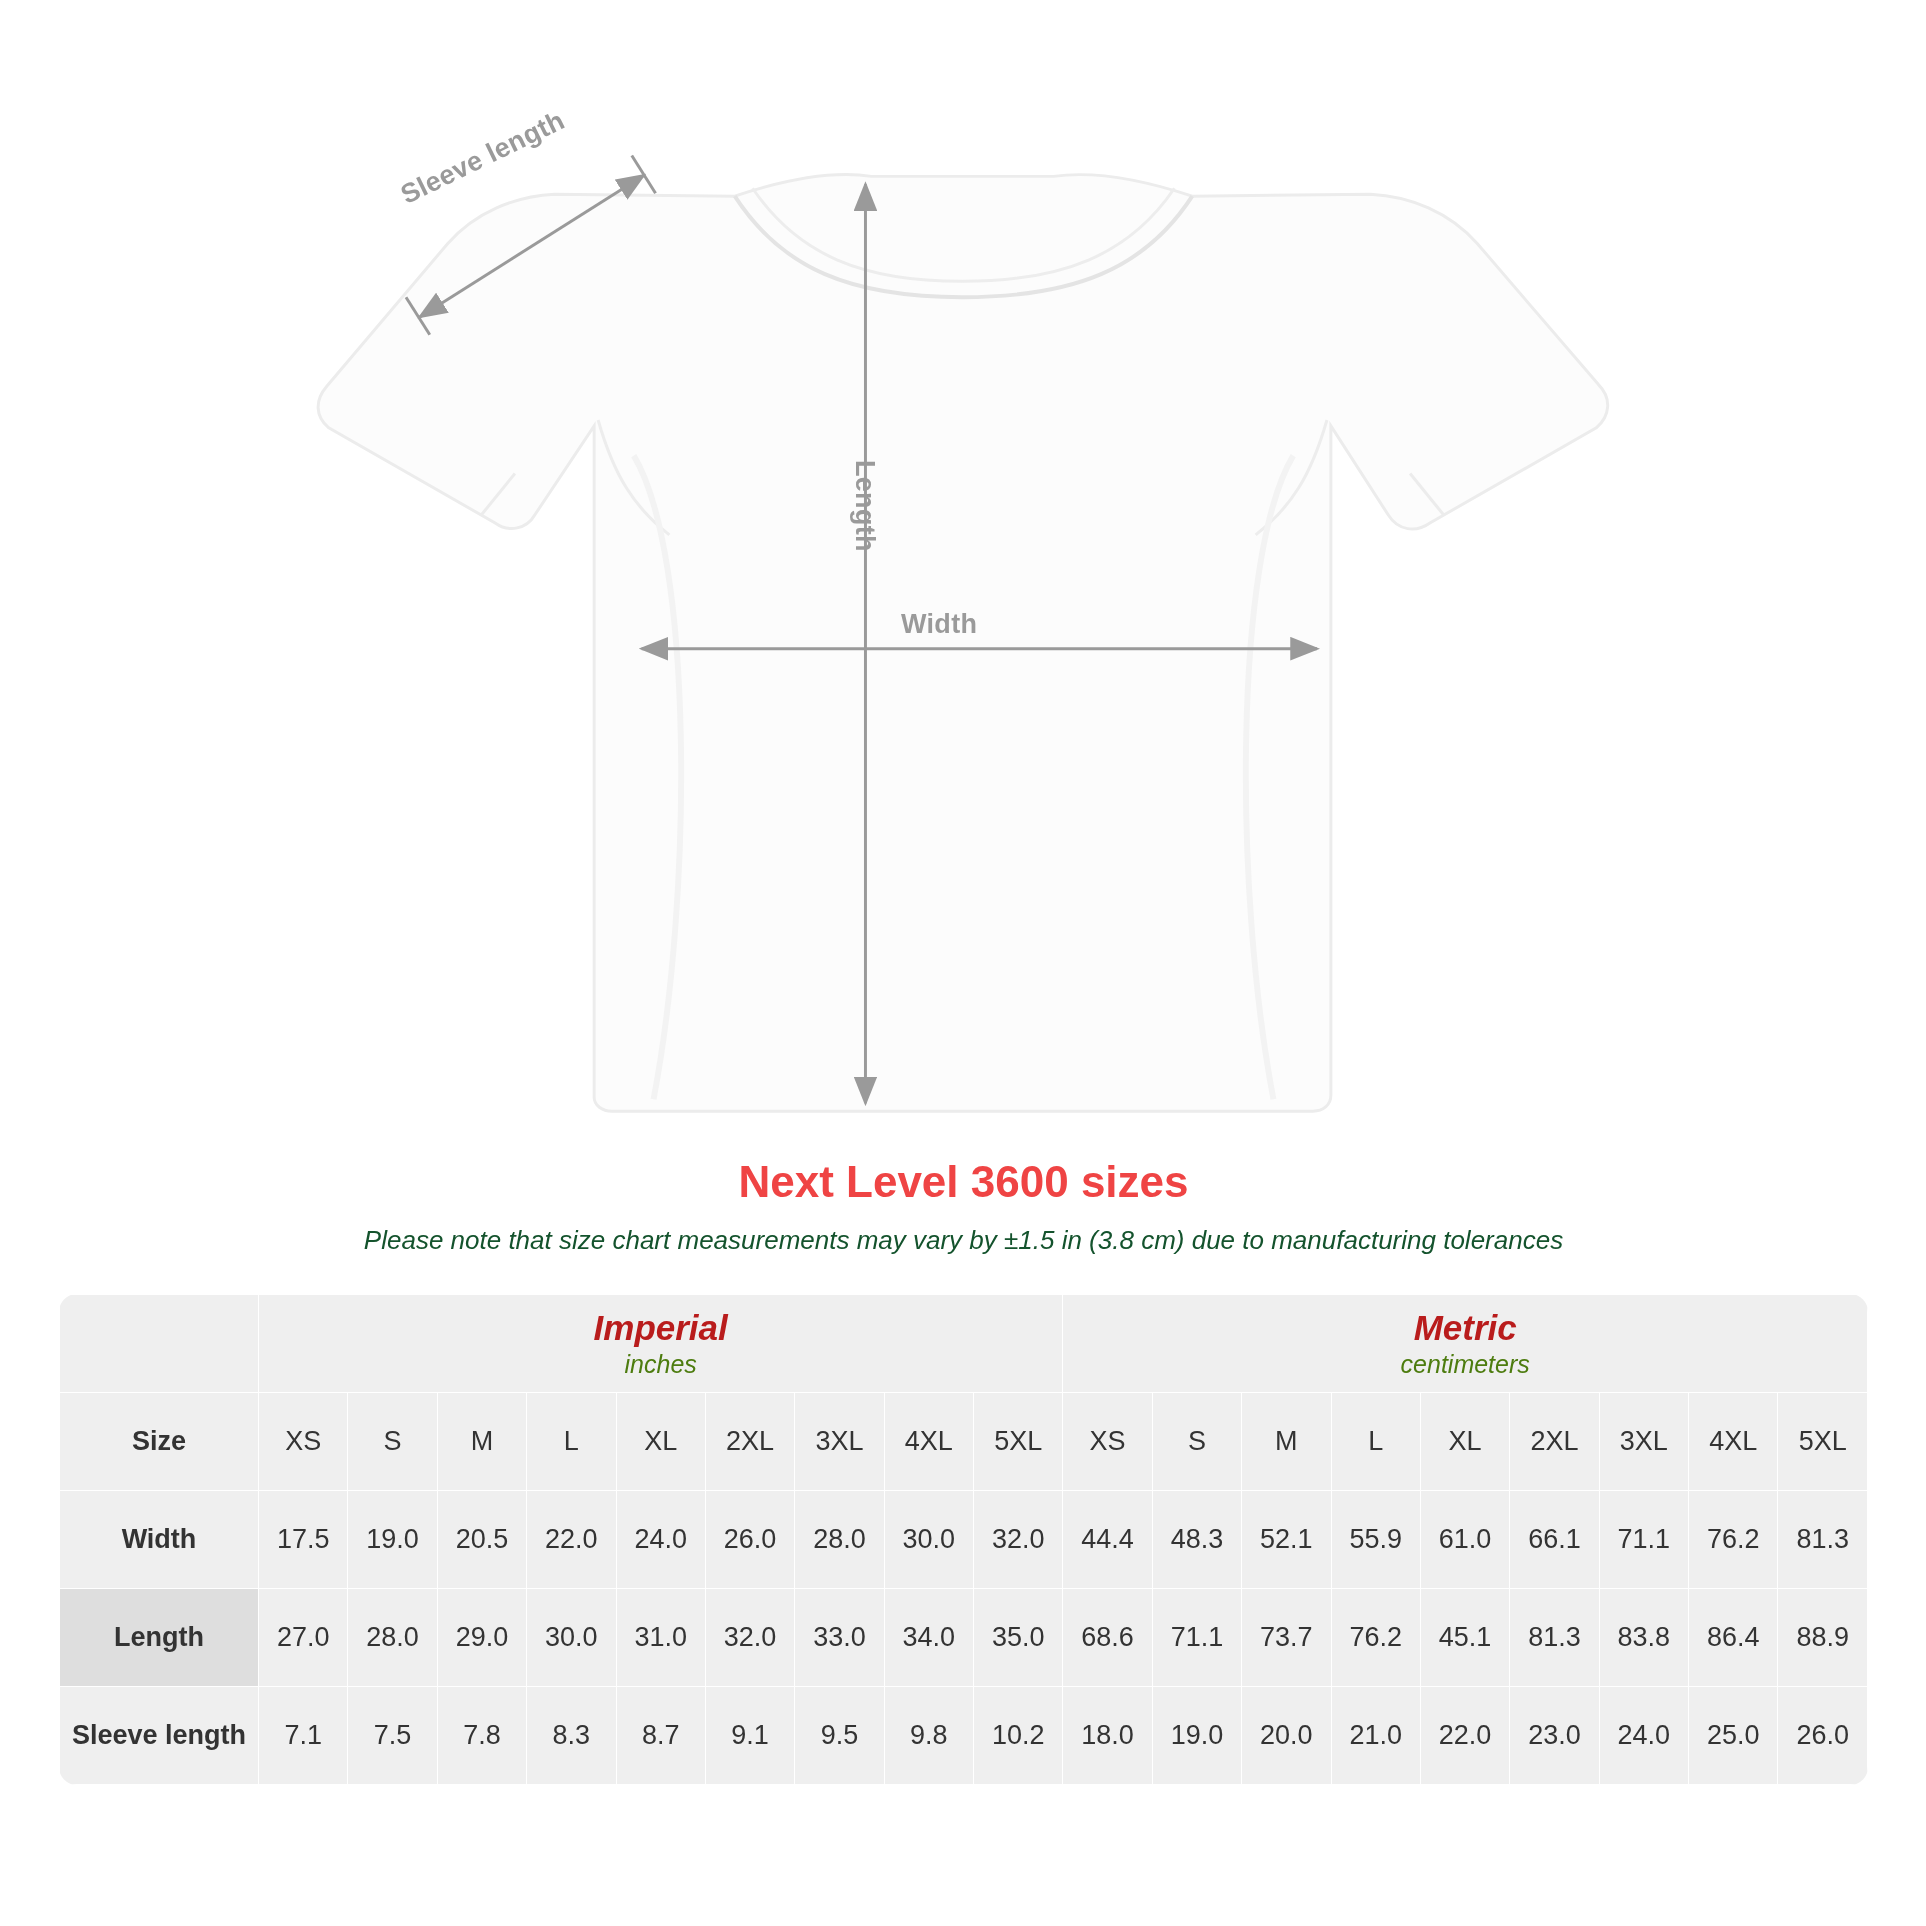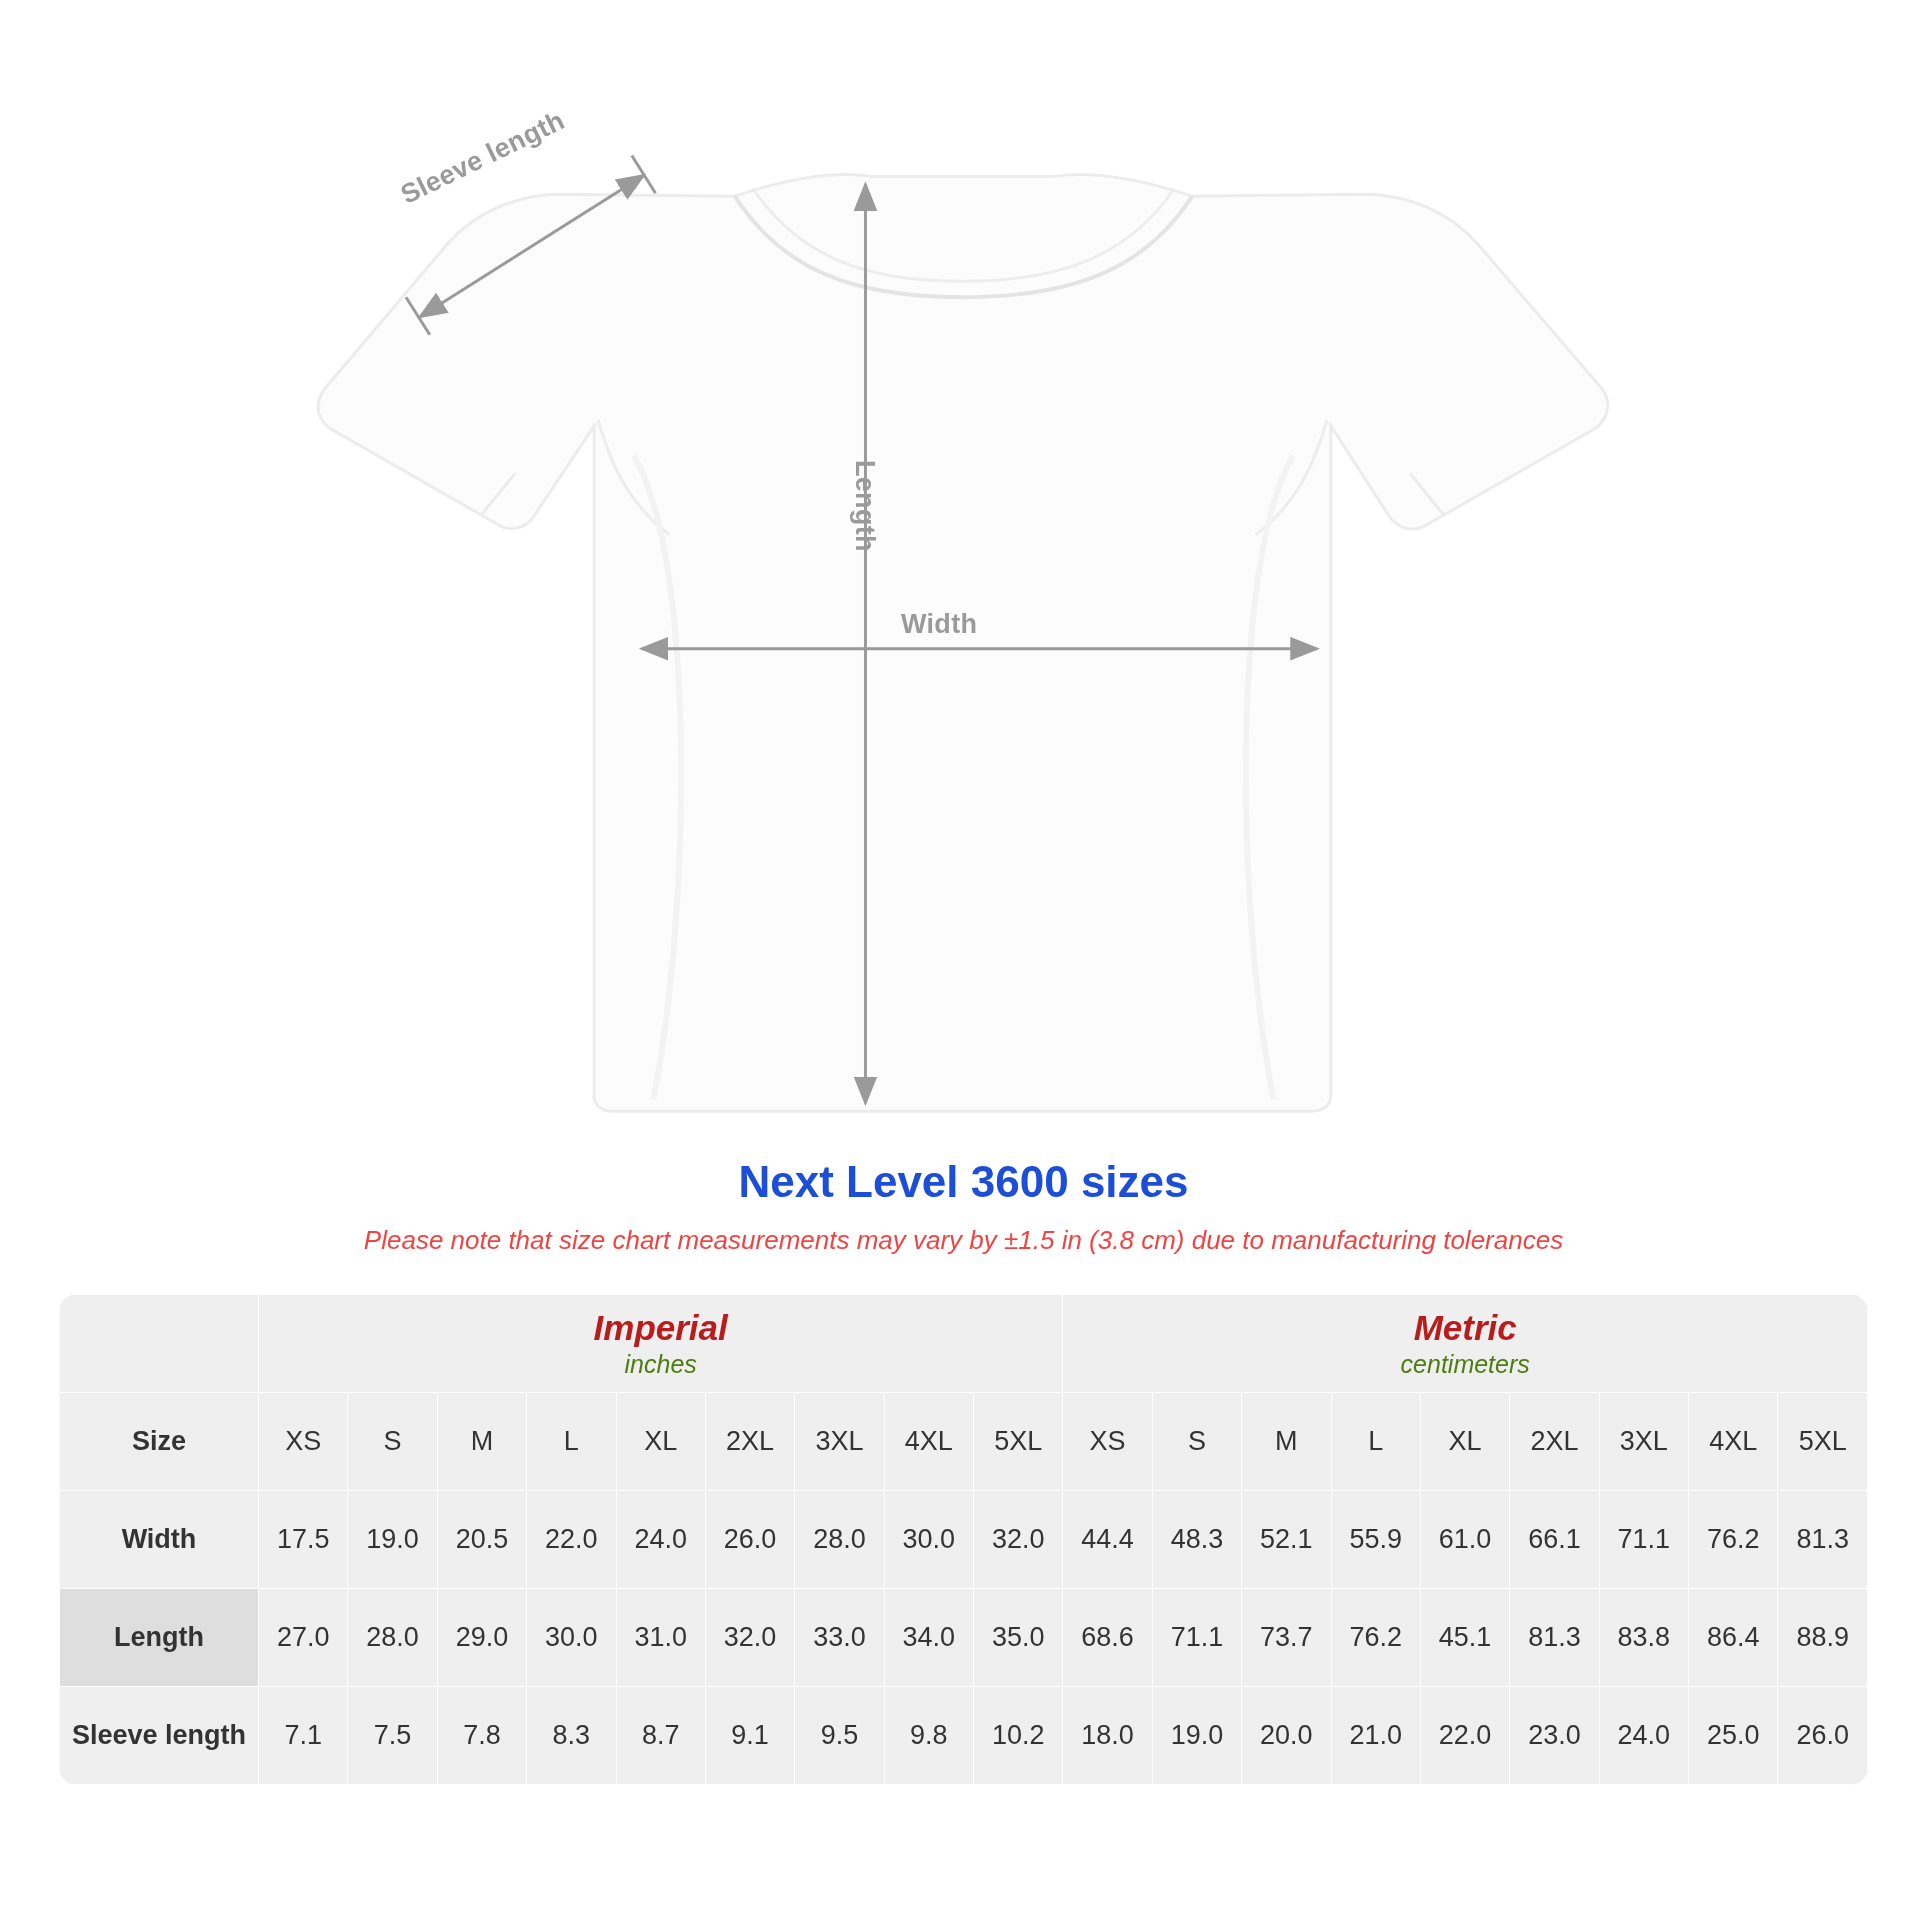--- a/index.html
+++ b/index.html
@@ -52,27 +52,27 @@
   }
 
   
   .title-block {
     text-align: center;
     margin-top: 18px;
   }
   .chart-title {
     font-size: 44px;
     font-weight: bold;
-    color: #1d4ed8;
+    color: #ef4444;
     margin: 0 0 18px 0;
   }
   .chart-note {
     font-size: 26px;
     font-style: italic;
-    color: #ef4444;
+    color: #14532d;
     margin: 0;
   }
 
   
   .table-wrap {
     margin: 38px 59px 0 59px;
     border-radius: 18px;
     overflow: hidden;
   }
   table.size-table {

